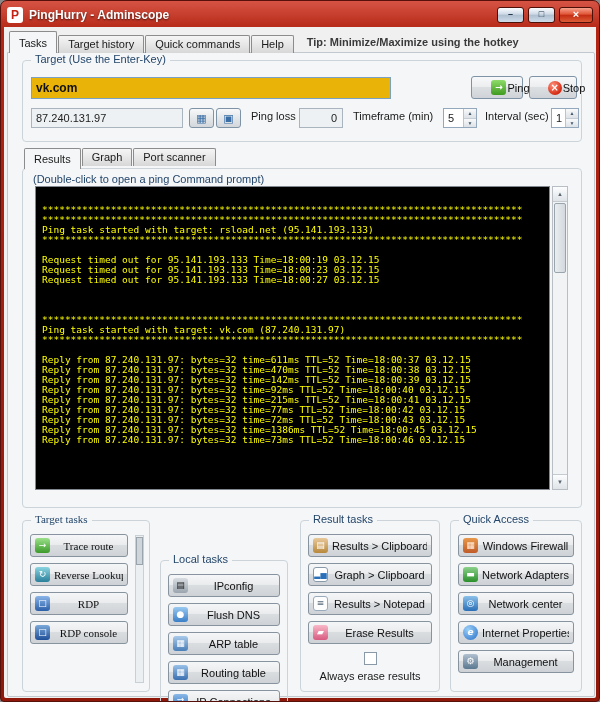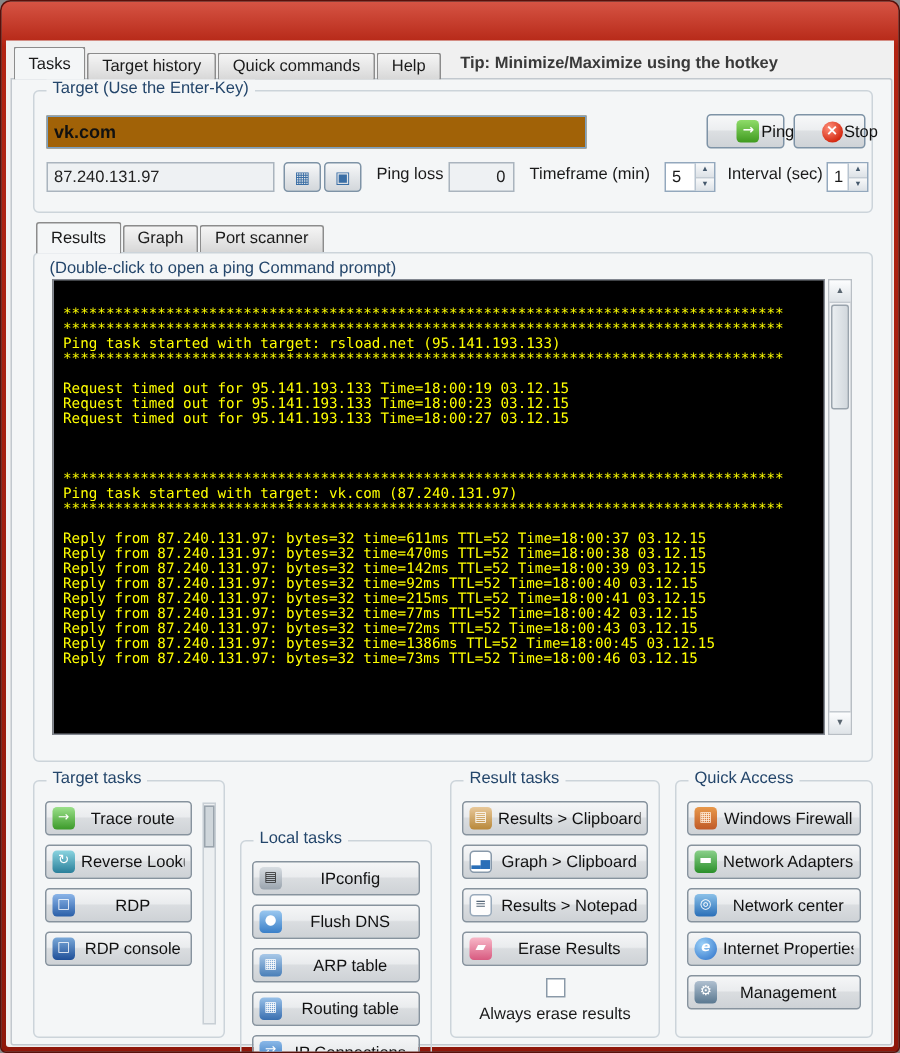--- a/index.html
+++ b/index.html
@@ -49,21 +49,21 @@
     background:#f4f6f7; border:1px solid #c2c8ce; border-radius:0 2px 2px 2px; }
 
   
   .group { position:absolute; border:1px solid #ccd4da; border-radius:4px; }
   .group-label { position:absolute; top:-8px; left:8px; background:#f4f6f7;
     padding:0 4px; color:#24466b; white-space:nowrap; }
 
   
   .target-group { left:14px; top:7px; width:560px; height:82px; }
   .host-input { position:absolute; left:8px; top:16px; width:360px; height:22px;
-    border:1px solid #7aa0c4; background:#a16207; font-family:inherit;
+    border:1px solid #7aa0c4; background:#eab308; font-family:inherit;
     font-size:12px; font-weight:bold; padding:0 4px; color:#111; }
   .win-btn { position:absolute; height:23px; border:1px solid #7e93a6; border-radius:3px;
     background:linear-gradient(#f7f8f9,#eceef0 45%,#dcdfe2 50%,#cfd3d7);
     display:flex; align-items:center; justify-content:center; gap:1px;
     font-family:inherit; font-size:11px; color:#111; cursor:default;padding-left:27px; }
   .ping-btn { left:448px; top:15px; width:52px; }
   .stop-btn { left:506px; top:15px; width:48px; }
 
   .ip-box { position:absolute; left:8px; top:47px; width:152px; height:20px;
     background:#eef1f3; border:1px solid #aab4be; display:flex; align-items:center;
@@ -91,21 +91,21 @@
   .sp-btns { width:13px; display:flex; flex-direction:column; border-left:1px solid #b8c4d0; }
   .sp-btns i { flex:1; background:linear-gradient(#f8f9fa,#dde2e7);
     display:flex; align-items:center; justify-content:center;
     font-style:normal; font-size:5px; color:#44586c; }
   .sp-btns i + i { border-top:1px solid #c4ccd4; }
   .sp-btns i.up::before { content:"▲"; }
   .sp-btns i.dn::before { content:"▼"; }
 
   
   .sub-tabs { position:absolute; left:16px; top:95px; height:21px;
-    display:flex; align-items:center; z-index:4; }
+    display:flex; align-items:flex-start; z-index:4; }
   .sub-tabs .tab.active { height:21px; padding-top:4px; }
 
   
   .console-group { left:14px; top:115px; width:560px; height:340px; }
   .console-label { position:absolute; top:4px; left:10px; color:#24466b; white-space:nowrap; }
   .console { position:absolute; left:12px; top:17px; width:515px; height:304px;
     background:#000; border:1px solid #828790; color:#ffff00;
     font-family:"DejaVu Sans Mono",monospace; font-size:9.5px; line-height:10px;
     padding:18px 6px 6px 6px; white-space:pre; overflow:hidden; }
 
@@ -116,21 +116,21 @@
     justify-content:center; font-size:6px; color:#5a6670; }
   .vscroll .arrow.up { top:0; border-bottom:1px solid #c4cad0; }
   .vscroll .arrow.up::before { content:"▲"; }
   .vscroll .arrow.down { bottom:0; border-top:1px solid #c4cad0; }
   .vscroll .arrow.down::before { content:"▼"; }
   .vscroll .thumb { position:absolute; top:16px; left:1px; right:1px; height:70px;
     background:linear-gradient(90deg,#eaeef1,#d2d8dd); border:1px solid #9aa4ad; border-radius:2px; }
 
   
   .panel { top:467px; height:172px; }
-  .panel.g1 { left:14px;  width:128px; }
+  .panel.g1 { left:14px;  width:128px;font-family:Liberation Serif, serif; }
   .panel.g2 { left:152px; width:128px;margin-top:40px; }
   .panel.g3 { left:292px; width:140px; }
   .panel.g4 { left:442px; width:132px; }
   .panel-body { position:absolute; left:7px; right:7px; top:13px; bottom:6px;
     display:flex; flex-direction:column; gap:6px; }
   .panel.g1 .panel-body { right:21px; }
 
   .task-btn { position:relative; height:23px; border:1px solid #87939e; border-radius:3px;
     background:linear-gradient(#f5f6f7,#eaecee 45%,#dadde0 50%,#ced2d6);
     display:flex; align-items:center; gap:4px; padding:0 4px;
@@ -178,20 +178,29 @@
   .ic-net   { background:linear-gradient(#8ac0e8,#2a6fb8); } .i-globe::before{content:"◎";}
   .ic-inet  { background:radial-gradient(circle at 35% 30%,#9ad0f8,#2a6fc8); border-radius:50%;
               font-style:italic; font-weight:bold; } .i-e::before{content:"e";}
   .ic-mgmt  { background:linear-gradient(#b0c0d0,#5a7890); } .i-gear::before{content:"⚙";}
 </style>
 </head>
 <body>
 
 <div class="window">
 
+  <div class="titlebar">
+    <span class="app-icon"></span>
+    <span class="wtitle">PingHurry - Adminscope</span>
+    <span class="winbtns">
+      <span class="winbtn min"></span>
+      <span class="winbtn max"></span>
+      <span class="winbtn close"></span>
+    </span>
+  </div>
 
   <div class="bodyarea">
 
     <div class="main-tabs">
       <div class="tab active">Tasks</div>
       <div class="tab">Target history</div>
       <div class="tab">Quick commands</div>
       <div class="tab">Help</div>
       <div class="tip">Tip: Minimize/Maximize using the hotkey</div>
     </div>

